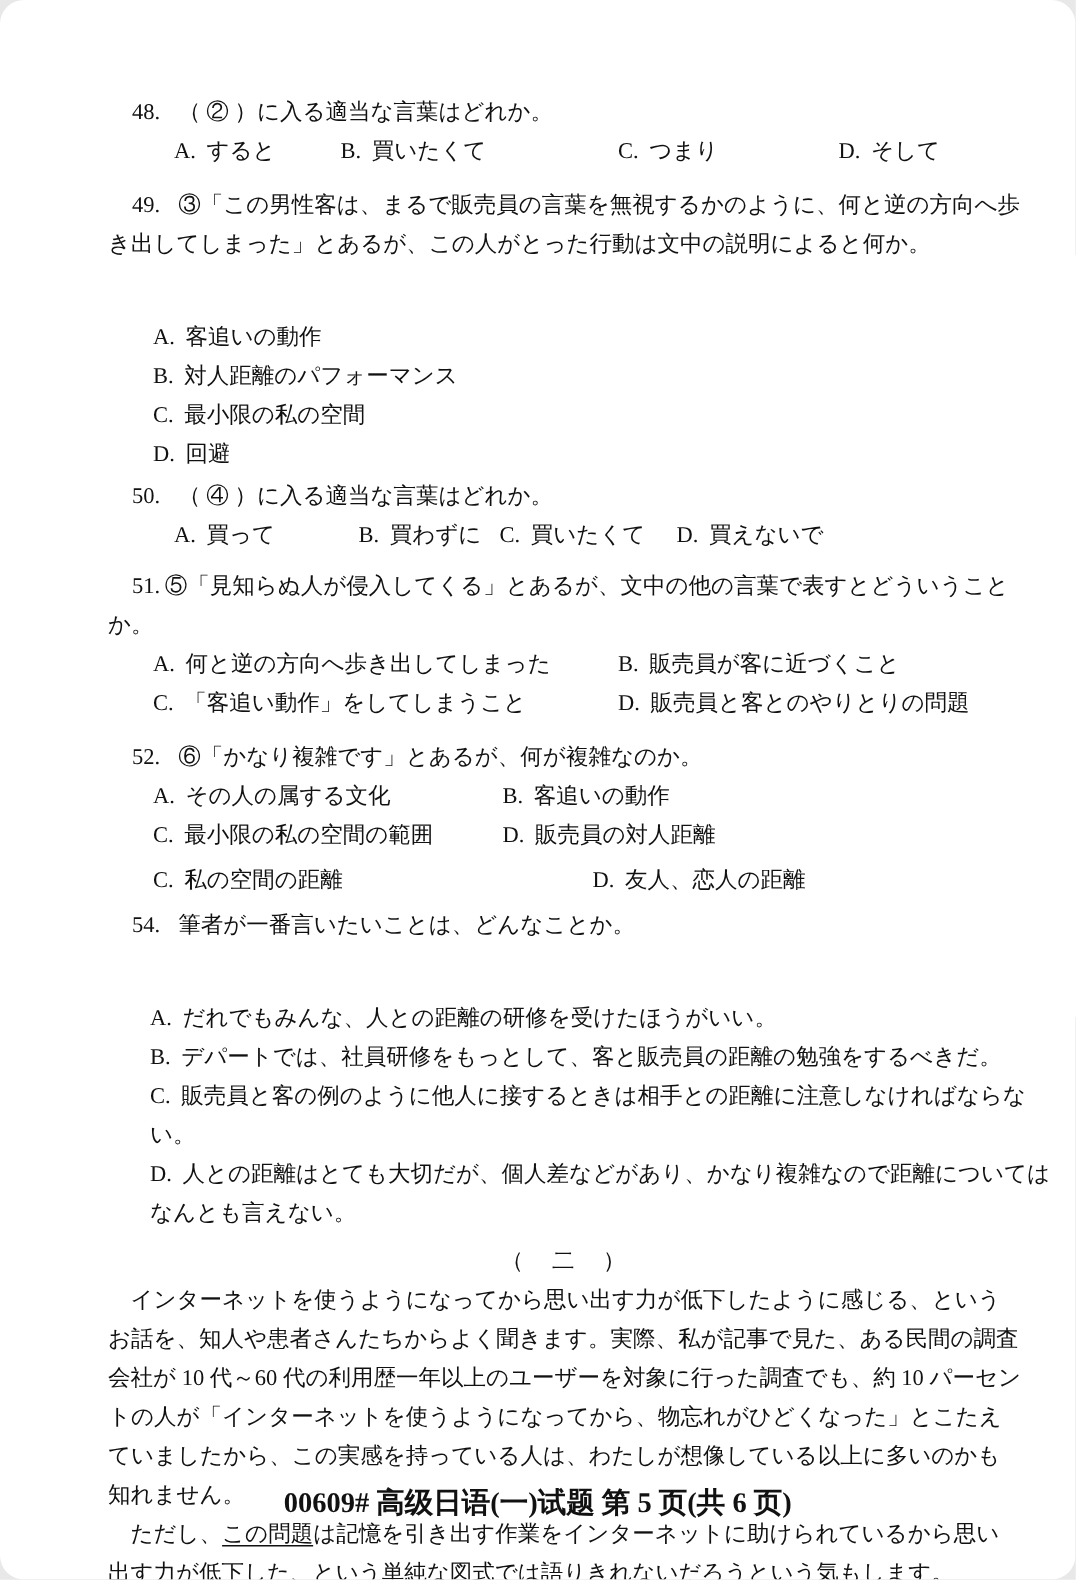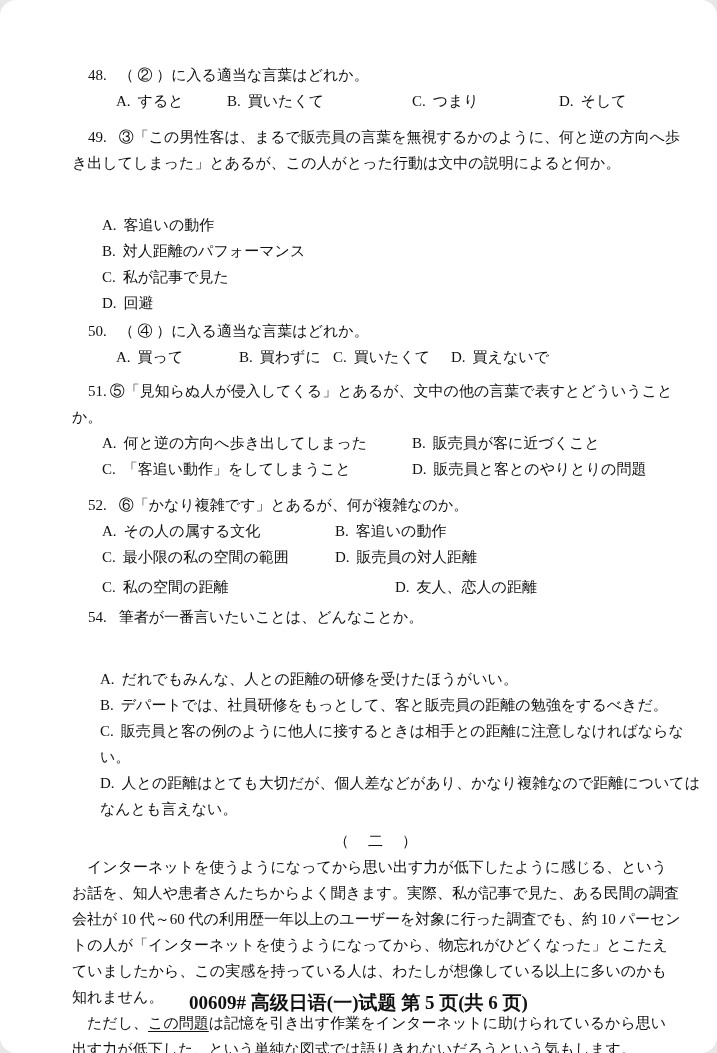--- a/index.html
+++ b/index.html
@@ -62,21 +62,21 @@
     </div>
   </div>
 
   <div class="q q49">
     <div class="qwrap">
       <span class="num">49.</span><span>③「この男性客は、まるで販売員の言葉を無視するかのように、何と逆の方向へ歩き出してしまった」とあるが、この人がとった行動は文中の説明によると何か。</span>
     </div>
     <div class="opts-col">
       <span class="opt"><span class="lab">A.</span><span>客追いの動作</span></span>
       <span class="opt"><span class="lab">B.</span><span>対人距離のパフォーマンス</span></span>
-      <span class="opt"><span class="lab">C.</span><span>私が記事で見た</span></span>
+      <span class="opt"><span class="lab">C.</span><span>最小限の私の空間</span></span>
       <span class="opt"><span class="lab">D.</span><span>回避</span></span>
     </div>
   </div>
 
   <div class="q q50">
     <div class="qhead">
       <span class="num">50.</span><span>（ ④ ）に入る適当な言葉はどれか。</span>
     </div>
     <div class="row4">
       <span class="opt" style="width:123px"><span class="lab">A.</span><span>買って</span></span>

